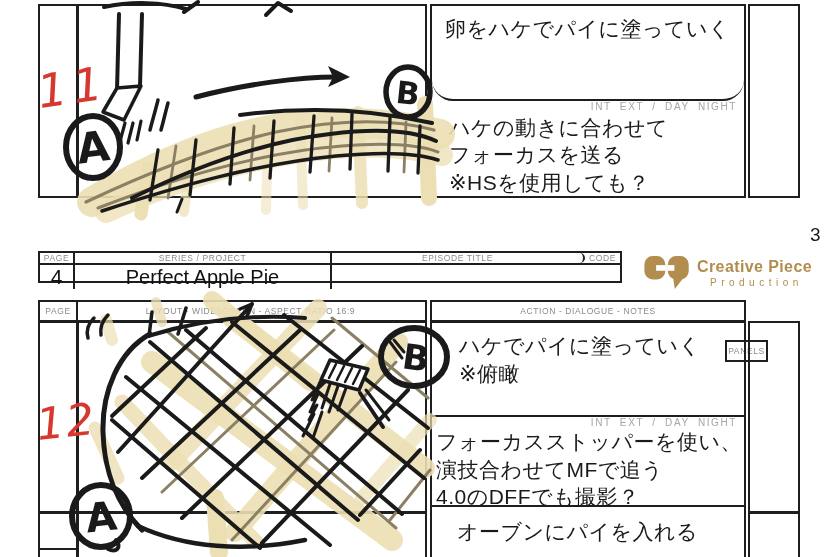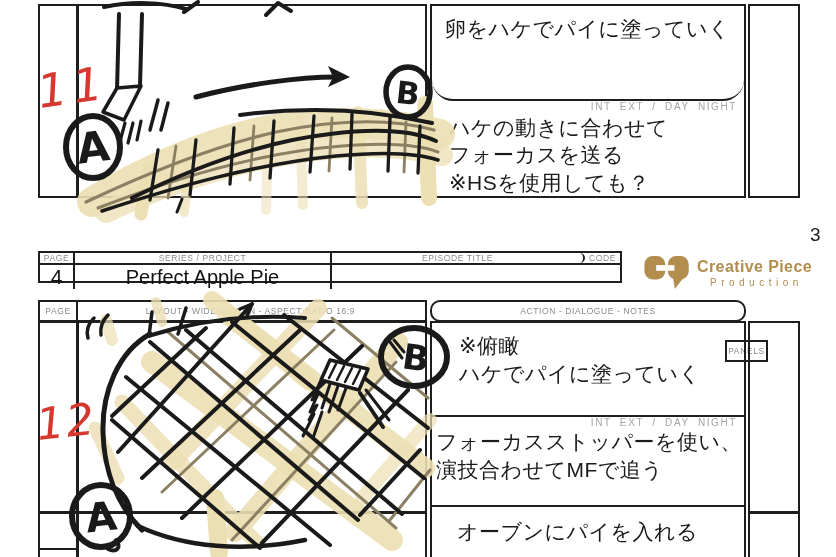--- a/index.html
+++ b/index.html
@@ -29,21 +29,21 @@
   .h-cell{box-sizing:border-box;display:flex;align-items:center;justify-content:center;overflow:hidden;}
   .h-cell.br{border-right:2px solid #1e1e1e;}
   .w-page{width:35px;} .w-series{width:257px;} .w-episode{width:253px;border-radius:6px;} .w-code{flex:1;}
   .lab{font-size:8.5px;color:#8a8a8a;letter-spacing:0.6px;white-space:nowrap;}
   .val{font-size:20px;color:#111;white-space:nowrap;}
   .val.small{font-size:21px;}
   
   .r2{top:300px;height:21.5px;position:absolute;border:2px solid #1e1e1e;box-sizing:border-box;
       display:flex;align-items:center;justify-content:center;}
   .r2-left{left:38px;width:389px;}
-  .r2-mid{left:430px;width:316px;border-radius:10px;}
+  .r2-mid{left:430px;width:316px;}
   .r2-right{left:725px;width:43px;margin-top:40px;}
   .r2 .inner-div{position:absolute;left:36px;top:0;bottom:0;width:2px;background:#1e1e1e;}
   .r2 .scene-lab{position:absolute;left:0;width:36px;text-align:center;}
   .r2 .mid-lab{position:absolute;left:36px;right:0;text-align:center;}
   
   .b-frame{left:38px;top:321px;width:389px;height:236px;border-bottom:none;}
   .b-scene-line{left:76px;top:321px;height:236px;}
   .b-text{left:430px;top:321px;width:316px;height:236px;border-bottom:none;display:flex;flex-direction:column;}
   .b-panels{left:748px;top:321px;width:52px;height:236px;border-bottom:none;}
   .b-cell1{height:94px;border-bottom:2.5px solid #1e1e1e;padding:9px 4px 0 27px;}
@@ -116,27 +116,28 @@
 <div class="r2 r2-right lab">PANELS</div>
 
 <div class="box b-frame"></div>
 <div class="vline b-scene-line"></div>
 <div class="hline" style="left:40px;top:511px;width:385px;"></div>
 <div class="hline" style="left:40px;top:548px;width:36px;height:2px;"></div>
 <div class="hline" style="left:750px;top:511px;width:48px;"></div>
 
 <div class="box b-text">
   <div class="cell b-cell1">
+    <div class="jp">ハケでパイに塗っていく</div>
     <div class="jp">※俯瞰</div>
-    <div class="jp">ハケでパイに塗っていく</div>
   </div>
   <div class="cell b-cell2">
     <div class="shot-label">INT EXT / DAY NIGHT</div>
     <div class="jp">フォーカスストッパーを使い、</div>
     <div class="jp">演技合わせてMFで追う</div>
+    <div class="jp">4.0のDFFでも撮影？</div>
   </div>
   <div class="cell b-cell3">
     <div class="jp">オーブンにパイを入れる</div>
   </div>
 </div>
 <div class="box b-panels"></div>
 
 <svg class="sketch" style="left:0;top:0;" width="836" height="250" viewBox="0 0 836 250">
   <g stroke-linecap="round" stroke-linejoin="round" fill="none">
 

